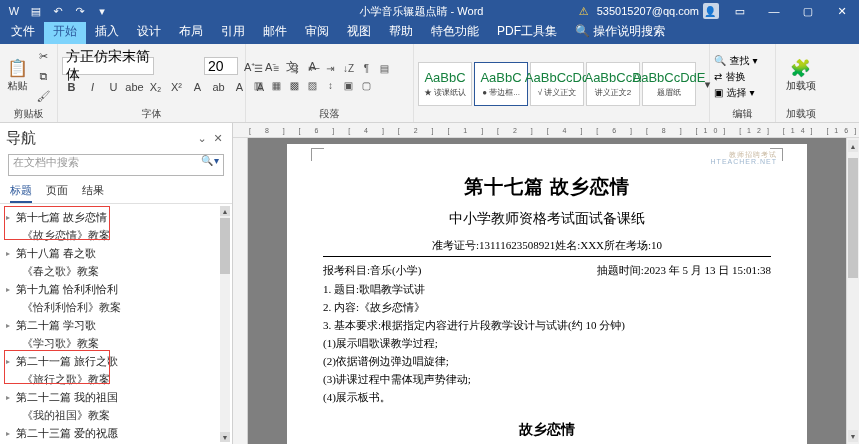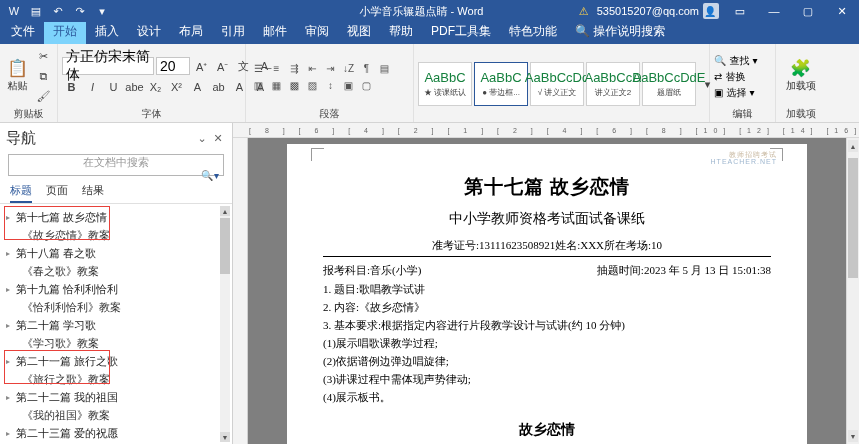--- a/index.html
+++ b/index.html
@@ -48,21 +48,21 @@
 
   
   .main{flex:1;display:flex;min-height:0;background:#fff;}
 
   
   .nav{width:232px;background:#fff;border-right:1px solid #d0d0d0;display:flex;flex-direction:column;min-height:0;}
   .nav-head{display:flex;align-items:center;padding:6px 6px 2px;}
   .nav-title{font-size:15px;color:#333;}
   .nav-head .sp{flex:1;}
   .nav-ic{width:16px;height:16px;display:flex;align-items:center;justify-content:center;color:#666;font-size:11px;}
-  .nav-search{margin:4px 8px 4px;height:20px;border:1px solid #b5b5b5;display:flex;align-items:center;padding:0 4px;font-size:11px;color:#999;flex-direction:column;}
+  .nav-search{margin:4px 8px 4px;height:20px;border:1px solid #b5b5b5;display:flex;align-items:flex-start;padding:0 4px;font-size:11px;color:#999;}
   .nav-search .si{margin-left:auto;color:#2b579a;font-size:10px;}
   .nav-tabs{display:flex;gap:14px;padding:3px 10px 0;font-size:11px;color:#333;border-bottom:1px solid #e0e0e0;}
   .nav-tabs .nt{padding-bottom:3px;}
   .nav-tabs .nt.active{border-bottom:2px solid #2b579a;color:#2b579a;}
   .nav-list{flex:1;overflow:hidden;position:relative;padding:4px 0 0 0;}
   .ni{display:flex;align-items:center;height:18px;font-size:11px;color:#222;padding-left:6px;white-space:nowrap;}
   .ni .tri{width:10px;color:#888;font-size:8px;}
   .ni.l2{padding-left:22px;color:#333;}
   .hl{position:absolute;border:1.5px solid #e8413a;left:4px;box-sizing:border-box;pointer-events:none;}
   .nav-scroll{position:absolute;right:2px;top:2px;width:10px;bottom:2px;background:#f0f0f0;}
@@ -123,22 +123,22 @@
     <div class="tab">文件</div>
     <div class="tab active">开始</div>
     <div class="tab">插入</div>
     <div class="tab">设计</div>
     <div class="tab">布局</div>
     <div class="tab">引用</div>
     <div class="tab">邮件</div>
     <div class="tab">审阅</div>
     <div class="tab">视图</div>
     <div class="tab">帮助</div>
+    <div class="tab">特色功能</div>
     <div class="tab">PDF工具集</div>
-    <div class="tab">特色功能</div>
     <div class="tab">
       <span>🔍 </span><span>操作说明搜索</span>
     </div>
     <div class="spacer"></div>
   </div>
 
   <div class="ribbon">
 
     <div class="grp" style="width:58px;">
       <div class="gbody">
@@ -152,21 +152,21 @@
           <span class="sbtn">🖌</span>
         </div>
       </div>
       <div class="glabel">剪贴板</div>
     </div>
 
     <div class="grp" style="width:188px;">
       <div class="gbody" style="flex-direction:column;align-items:flex-start;justify-content:center;gap:3px;">
         <div class="row">
           <span class="ctl" style="width:92px;">方正仿宋末简体</span>
-          <span class="ctl" style="width:34px;">20</span>
+          <span class="ctl" style="width:34px;margin-left:48px;">20</span>
           <span class="sbtn">A⁺</span>
           <span class="sbtn">A⁻</span>
           <span class="sbtn">文</span>
           <span class="sbtn">A̶</span>
         </div>
         <div class="row">
           <span class="sbtn b">B</span>
           <span class="sbtn i">I</span>
           <span class="sbtn">U</span>
           <span class="sbtn">abe</span>

